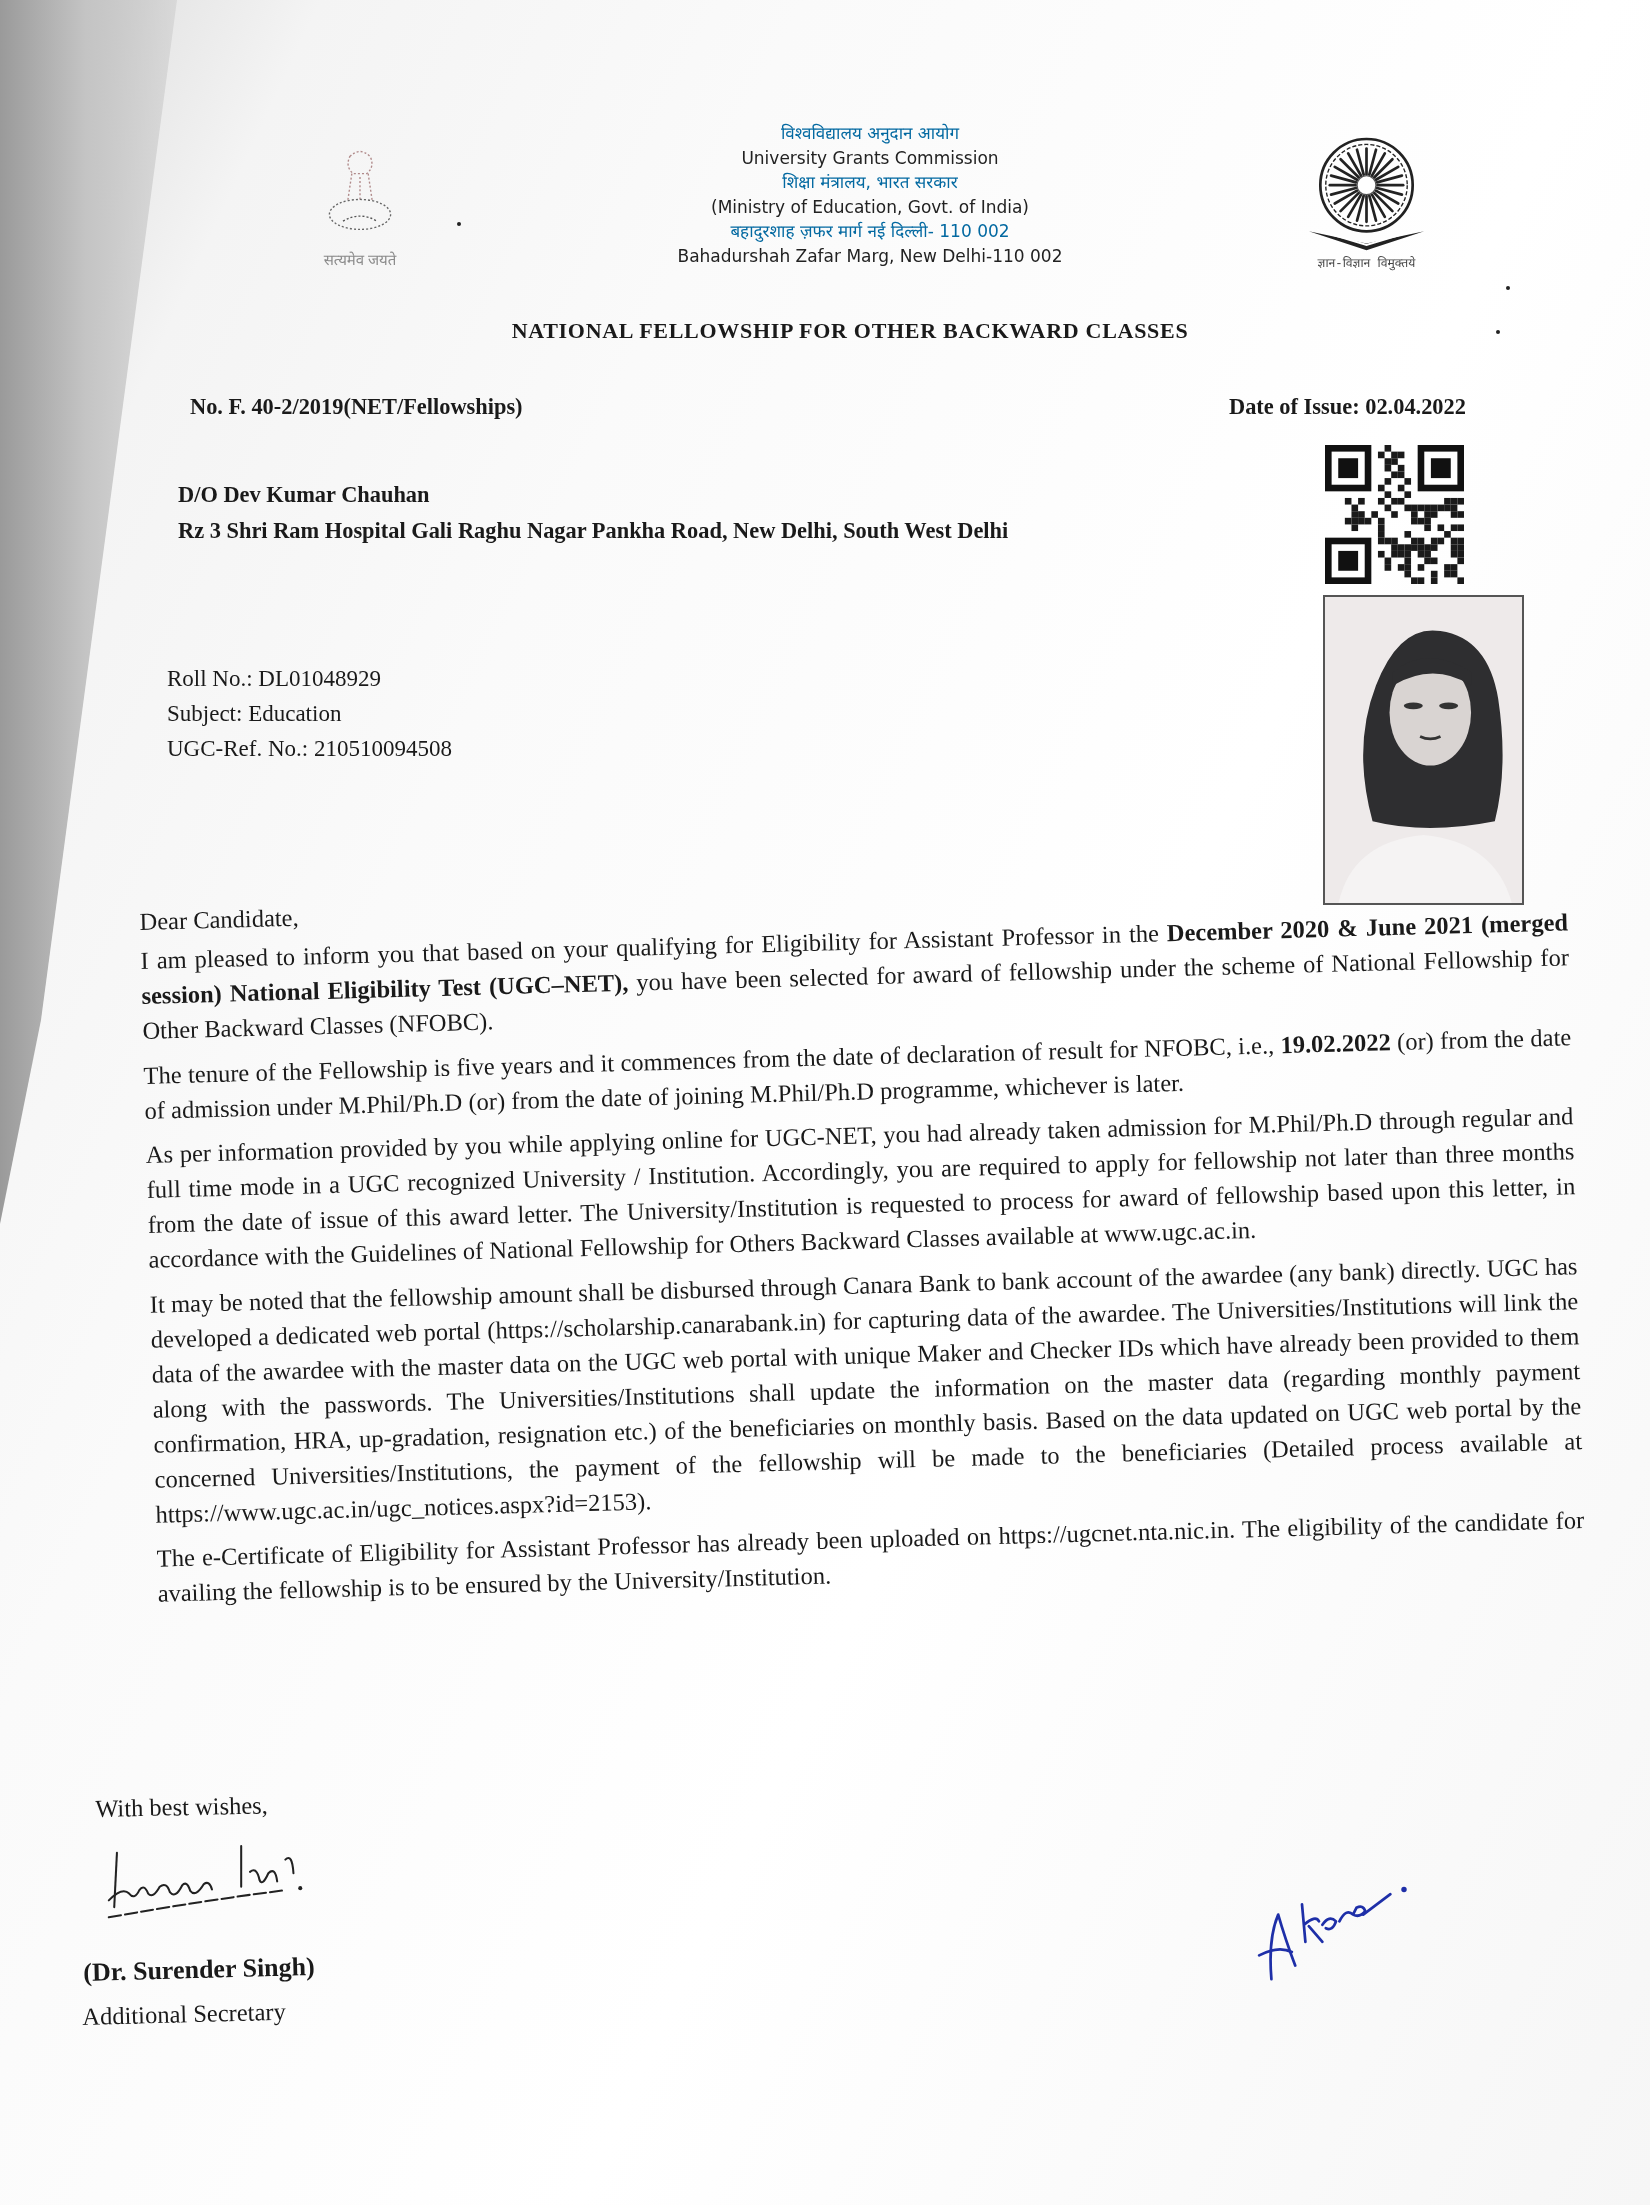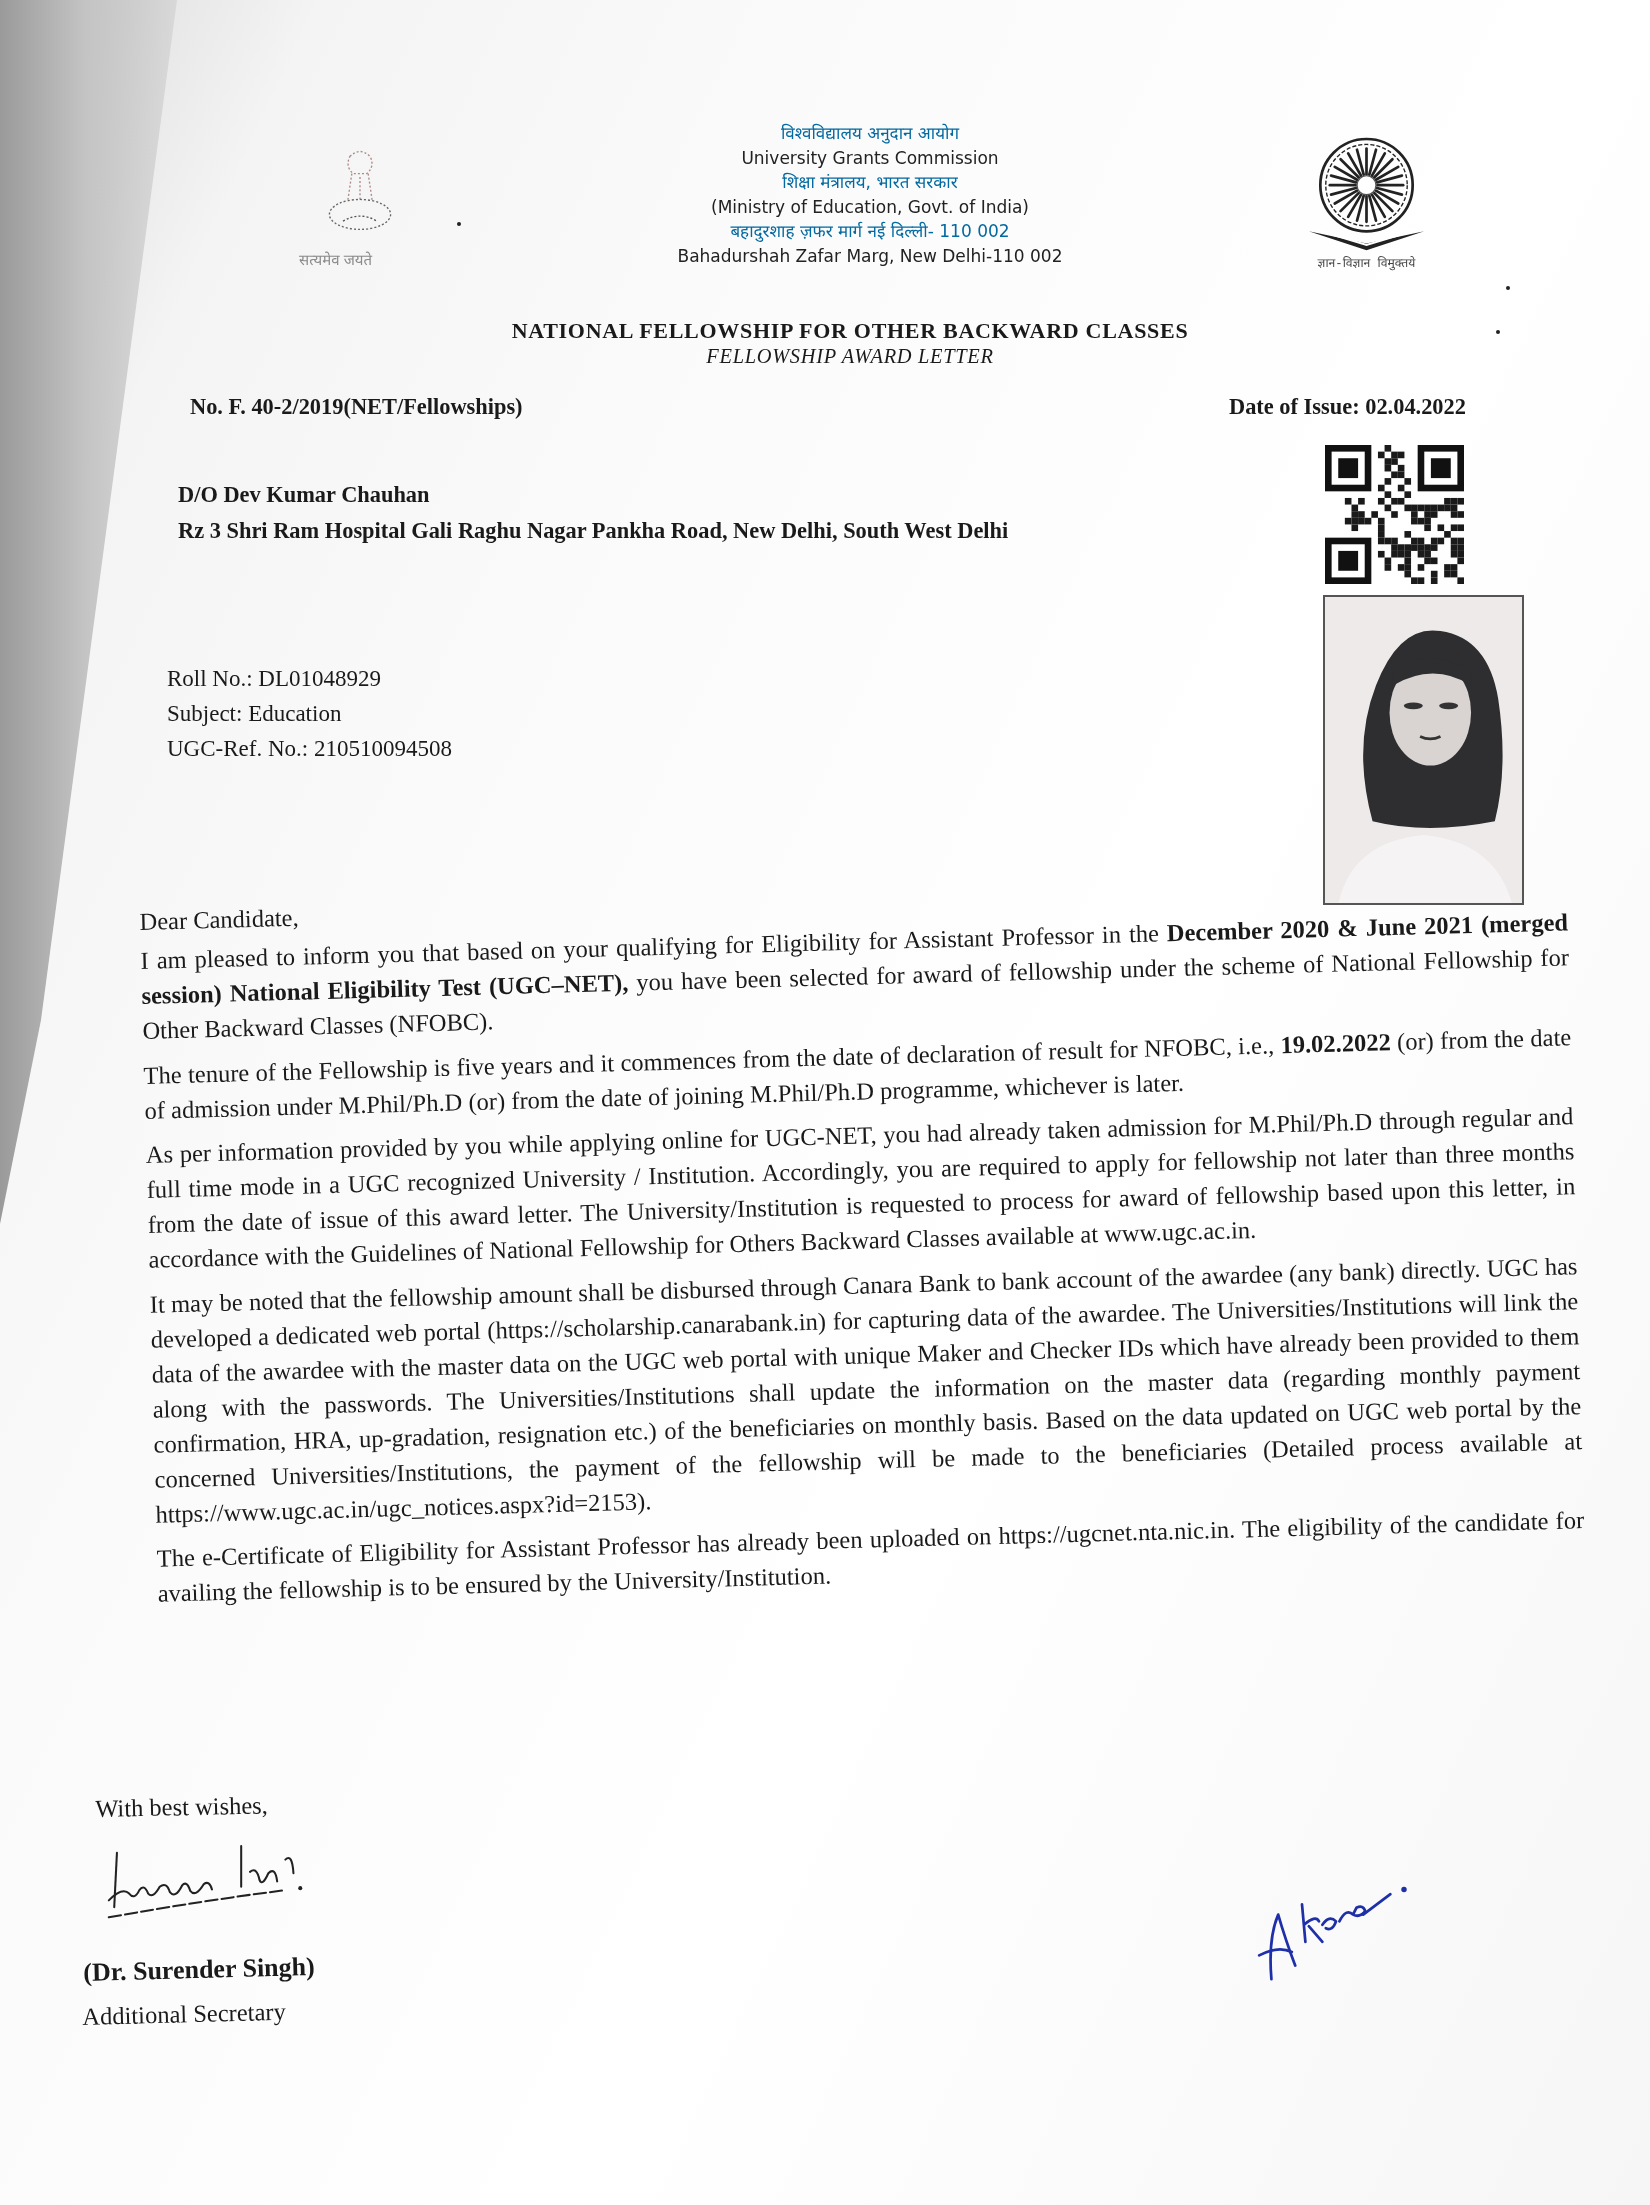--- a/index.html
+++ b/index.html
@@ -17,21 +17,21 @@
     }
     .paper {
       position: absolute; left: 0; top: 0; width: 1650px; height: 2205px;
       transform-origin: 816px 1088px;
     }
     .abs { position: absolute; }
 
     
     .emblem-left { left: 299px; top: 143px; width: 122px; height: 136px; }
     .emblem-left svg { width: 82px; height: 102px; display:block; margin: 0 auto; }
-    .emblem-left .motto { font-family: Liberation Sans, sans-serif; font-size: 15px; color: #8a8a8a; margin-top:4.1px; }
+    .emblem-left .motto { font-family: Liberation Serif, serif; font-size: 15px; color: #8a8a8a; text-align:center; margin-top:4.1px; }
     .ugc-logo { left: 1278px; top: 136px; width: 177px; height: 156px; text-align:center; }
     .ugc-logo .motto { font-family: Liberation Mono, monospace; font-size: 12.2px; color: #444; margin-top: 0; }
     .letterhead { left: 598px; top: 121px; width: 544px; text-align: center; font-family: "DejaVu Sans", sans-serif; color:#222; }
     .letterhead div { font-size: 17px; line-height: 24.5px; }
     .letterhead .hi { color: #0369a1; }
 
     .title-main { left: 435px; top: 318px; width: 830px; text-align:center; font-size: 22px; letter-spacing: 0.7px; font-weight: bold; transform: scaleX(1.0); }
     .title-sub { left: 435px; top: 345px; width: 830px; text-align:center; font-size: 20.4px; font-style: italic; letter-spacing: 0.7px; }
 
     .ref-no { left: 190px; top: 394px; font-size: 22.4px; font-weight: bold; }
@@ -123,21 +123,20 @@
       <path d="M22 138 L95 160 L168 138" fill="none" stroke="#fff" stroke-width="3"></path>
     </svg>
     <div class="motto">ज्ञान-विज्ञान विमुक्तये</div>
   </div>
 
   <div class="abs speck" style="left:1506px;top:286px;"></div>
   <div class="abs speck" style="left:1496px;top:330px;"></div>
   <div class="abs speck" style="left:457px;top:222px;"></div>
 
   <div class="abs title-main">NATIONAL FELLOWSHIP FOR OTHER BACKWARD CLASSES</div>
-  <div class="abs title-sub">FELLOWSHIP AWARD LETTER</div>
 
   <div class="abs ref-no">No. F. 40-2/2019(NET/Fellowships)</div>
   <div class="abs issue-date">Date of Issue: 02.04.2022</div>
 
   <div class="abs address">
     <div>D/O Dev Kumar Chauhan</div>
     <div>Rz 3 Shri Ram Hospital Gali Raghu Nagar Pankha Road, New Delhi, South West Delhi</div>
   </div>
 
   <div class="abs qr">

